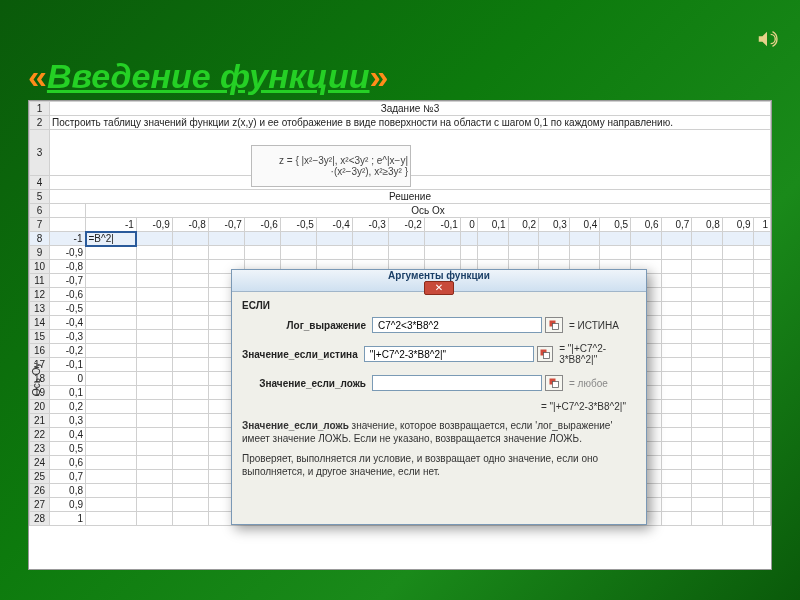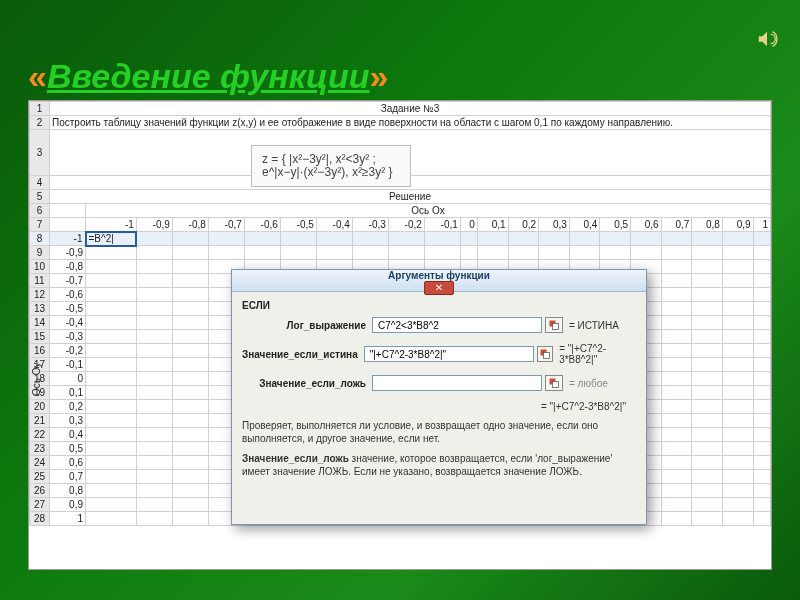--- a/index.html
+++ b/index.html
@@ -10,21 +10,21 @@
 .t-intro { color:#25d025; text-decoration:underline; font-style:italic; }
 .audio-icon { position:absolute; top:28px; right:22px; color:#e6d28a; }
 .sheet-wrap { background:#fff; border:1px solid #999; width:744px; height:470px; position:relative; overflow:hidden; font-size:10px; color:#222; }
 table.sheet { border-collapse:collapse; width:100%; }
 table.sheet td, table.sheet th { border:1px solid #d0d0d0; padding:0 2px; height:14px; white-space:nowrap; text-align:right; }
 table.sheet th.rowh { background:#e8e8e8; text-align:center; width:20px; font-weight:400; }
 table.sheet tr.sel th.rowh, table.sheet tr.sel td { background:#e8f0fa; }
 table.sheet td.left { text-align:left; }
 table.sheet td.center { text-align:center; }
 .axis-oy { position:absolute; left:2px; top:295px; transform:rotate(-90deg); transform-origin:left top; font-size:10px; color:#333; }
-.formula-img { position:absolute; left:222px; top:44px; width:160px; height:42px; border:1px solid #bbb; font-size:12px; display:flex; align-items:center; justify-content:center; background:#fafafa; color:#444; padding:10px; text-align:left; line-height:1.1; }
+.formula-img { position:absolute; left:222px; top:44px; width:160px; height:42px; border:1px solid #bbb; font-size:10px; display:flex; align-items:center; justify-content:center; background:#fafafa; color:#444; padding:2px; text-align:right; line-height:1.1; }
 .dialog { position:absolute; left:202px; top:168px; width:416px; height:256px; background:#f0f0ea; border:1px solid #7a98b5; box-shadow:4px 4px 12px rgba(0,0,0,.4); font-size:10px; }
 .dlg-titlebar { height:22px; background:linear-gradient(#eef4fa,#cfe0f0); display:flex; align-items:center; justify-content:space-between; padding:0 4px; border-bottom:1px solid #a0b5c9;flex-direction:column; }
 .dlg-title { font-weight:700; color:#1b3f66; font-size:10px; }
 .dlg-close { width:30px; height:16px; background:#c84a3a; border:1px solid #8a2a1a; color:#fff; font-size:10px; line-height:12px; text-align:center; border-radius:2px; cursor:pointer; }
 .dlg-body { padding:8px 10px 6px; }
 .func-name { font-weight:700; margin-bottom:6px; }
 .field-row { display:flex; align-items:center; margin-bottom:10px; }
 .field-row label { width:130px; text-align:right; font-weight:700; padding-right:6px; font-size:10px; }
 .field-row input { flex:0 0 170px; height:16px; border:1px solid #7a9ab5; padding:0 5px; font-size:10px; }
 .field-row .picker { width:18px; height:16px; border:1px solid #888; margin-left:3px; background:#f6f6f0; display:flex; align-items:center; justify-content:center; cursor:pointer; }
@@ -678,21 +678,21 @@
               <svg viewBox="0 0 16 16">
                 <rect x="2" y="2" width="8" height="8" fill="#d04a3a"></rect>
                 <rect x="6" y="6" width="8" height="8" fill="#fff" stroke="#555"></rect>
               </svg>
             </span>
           <span class="result" style="color:#888">= любое</span>
         </div>
 
         <div class="overall-result">= "|+C7^2-3*B8^2|"</div>
 
-        <div class="desc">Проверяет, выполняется ли условие, и возвращает одно значение, если оно выполняется, и другое значение, если нет.</div>
         <div class="desc">
           <b>Значение_если_ложь</b>&nbsp;<span>значение, которое возвращается, если 'лог_выражение' имеет значение ЛОЖЬ. Если не указано, возвращается значение ЛОЖЬ.</span>
         </div>
+        <div class="desc">Проверяет, выполняется ли условие, и возвращает одно значение, если оно выполняется, и другое значение, если нет.</div>
       </div>
     </div>
 
   </div>
 </div>
 
 </body></html>

